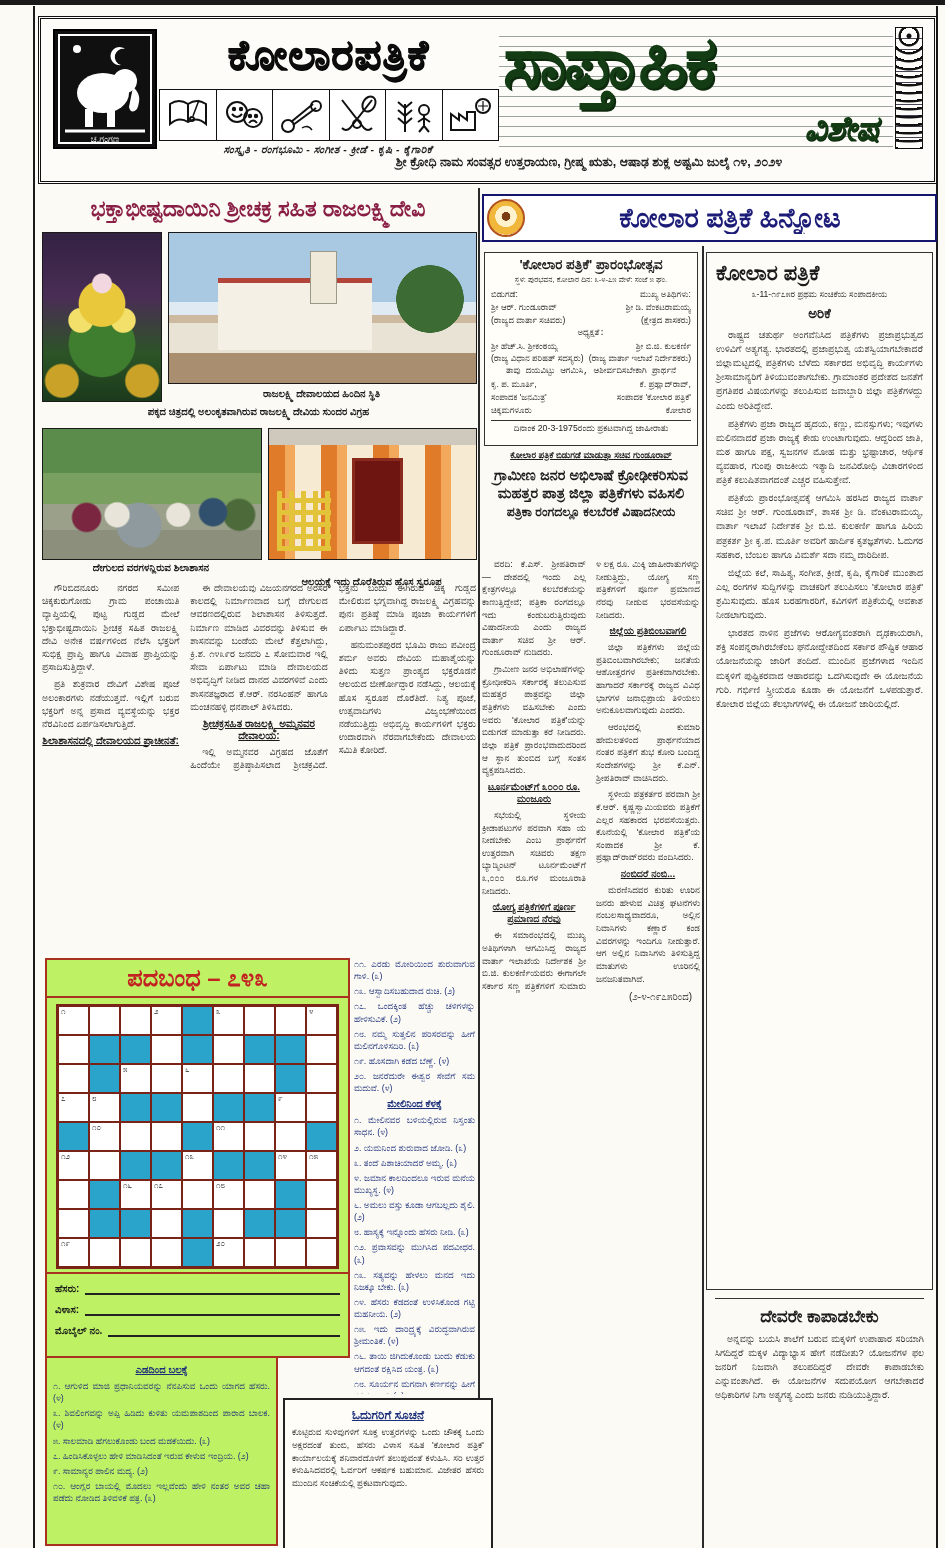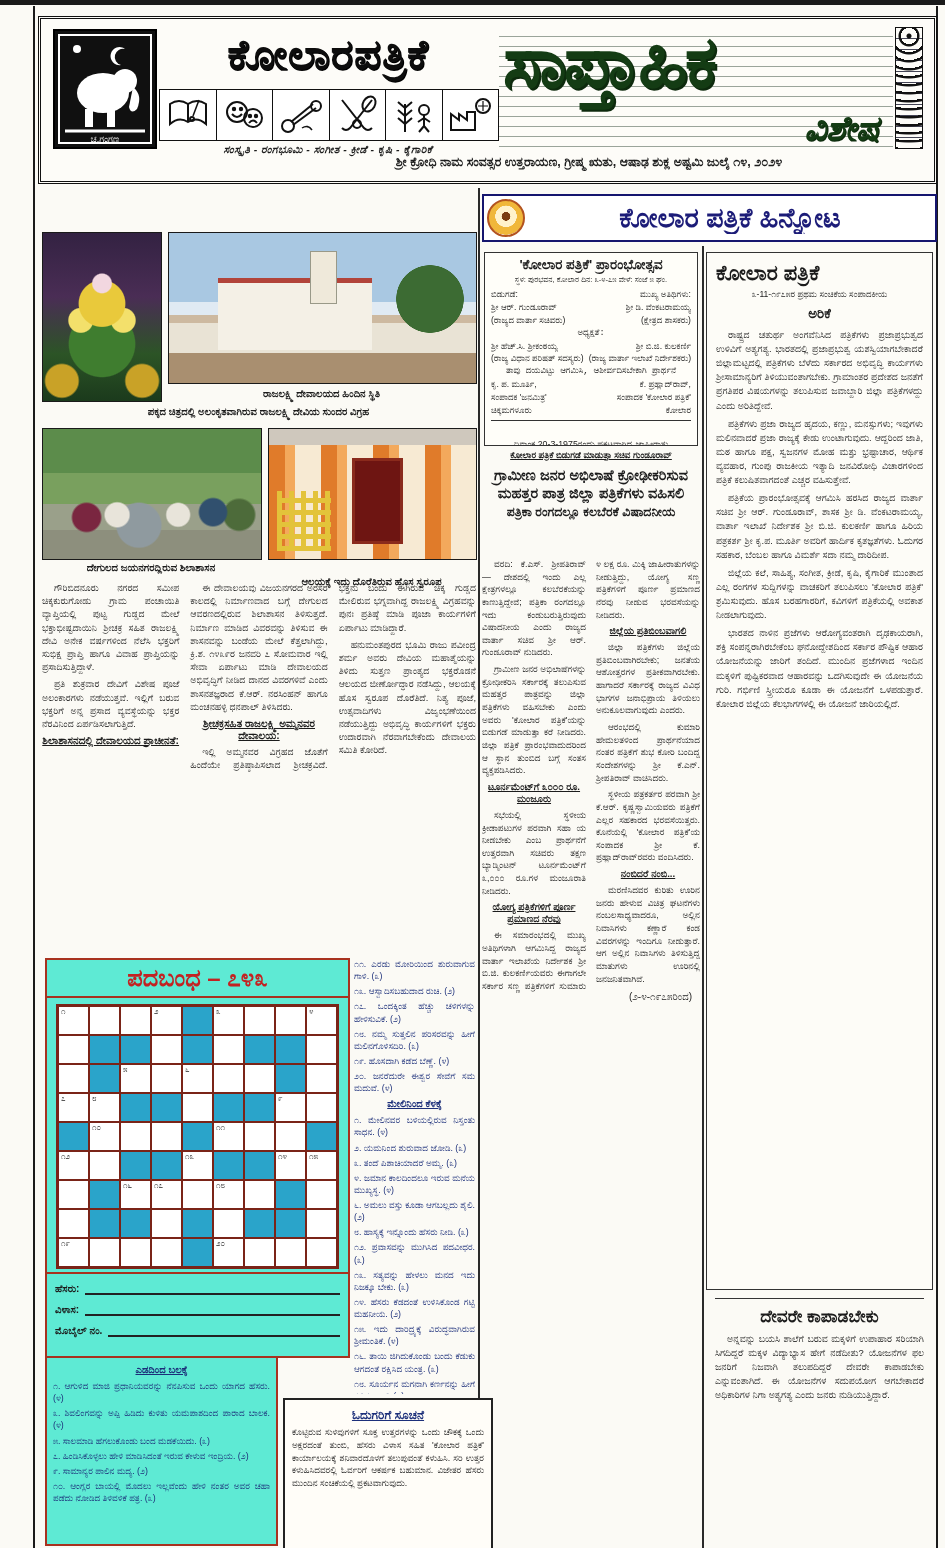--- a/index.html
+++ b/index.html
@@ -36,21 +36,21 @@
   
   .headline-left{left:40px;top:190px;width:436px;height:38px;text-align:center;font-size:22px;
      font-weight:900;color:#8a1f45;white-space:nowrap;overflow:hidden;line-height:38px;}
   .photo{border:1.5px solid #1a1a1a;overflow:hidden;}
   .cap{font-size:10px;font-weight:bold;text-align:center;overflow:hidden;white-space:nowrap;}
   .body3{left:42px;top:582px;width:434px;height:372px;column-count:3;column-gap:11px;overflow:hidden;}
   .flow-p{font-size:9.3px;line-height:1.42;text-align:justify;margin:0 0 4px 0;text-indent:12px;}
   .flow-h{font-size:10.3px;font-weight:bold;text-align:center;text-decoration:underline;margin:4px 0;}
   .flow-sig{font-size:10px;font-weight:normal;text-align:right;margin:6px 8px 0 0;}
   
-  .xw-box{border:2px solid #a8321f;background:#5eead4;}
+  .xw-box{border:2px solid #a8321f;background:#bef264;}
   .xw-head{height:36px;line-height:36px;text-align:center;font-size:24px;font-weight:900;
            color:#c32222;border-bottom:2px solid #a8321f;overflow:hidden;}
   #xw-grid{display:grid;grid-template-columns:repeat(9,31px);width:279px;margin:6px auto;
            border:2px solid #7a2418;}
   .xw-cell{box-sizing:border-box;width:31px;height:29px;border:1px solid #7a2418;background:#fff;position:relative;}
   .xw-cell.b{background:#2aa4ca;}
   .xw-num{position:absolute;top:0;left:2px;font-size:8px;color:#222;}
   .clue{font-size:8.8px;line-height:1.38;color:#1c2f7a;text-align:justify;margin-bottom:3px;}
   .clue-head{font-size:10px;font-weight:bold;color:#1c2f7a;text-decoration:underline;text-align:center;margin:4px 0;}
   .form-row{display:flex;align-items:flex-end;margin:7px 8px;font-size:10px;font-weight:bold;}
@@ -64,21 +64,21 @@
         border:2px solid #b3531f;
         background:radial-gradient(circle at 50% 45%,#7a3c12 0 17%,#fff2cc 18% 42%,#f0b73a 43% 72%,#fff 73% 100%);}
   .hin-title{flex:1;text-align:center;font-size:27px;font-weight:900;color:#1c1c78;white-space:nowrap;overflow:hidden;}
   .event-box{left:484px;top:252px;width:214px;height:194px;border:1.5px solid #333;padding:4px 6px;
              box-sizing:border-box;overflow:hidden;background:#fffef9;}
   .ev-title{text-align:center;font-size:13.5px;font-weight:900;margin-bottom:2px;}
   .ev-venue{text-align:center;font-size:7.6px;margin-bottom:3px;}
   .ev-row{display:flex;justify-content:space-between;font-size:8.6px;line-height:1.5;}
   .ev-row span{white-space:nowrap;overflow:hidden;}
   .ev-line{text-align:center;font-size:8.6px;line-height:1.5;font-family:Liberation Mono, monospace;}
-  .ev-foot{border-top:1.5px solid #333;margin-top:3px;padding-top:18px;text-align:center;font-size:8.8px;}
+  .ev-foot{border-top:1.5px solid #333;margin-top:3px;padding-top:2px;text-align:center;font-size:8.8px;}
   .release-cap{left:484px;top:450px;width:214px;height:14px;text-align:center;font-size:8.8px;
                font-weight:bold;text-decoration:underline;white-space:nowrap;overflow:hidden;}
   .deck{left:482px;top:466px;width:218px;height:88px;text-align:center;overflow:hidden;}
   .deck-l1{font-size:14.5px;font-weight:900;line-height:1.25;}
   .deck-l3{font-size:12.5px;font-weight:900;line-height:1.3;margin-top:2px;}
   .body2{left:482px;top:558px;width:218px;height:988px;column-count:2;column-gap:10px;overflow:hidden;}
   .body2 .flow-p{font-size:8.9px;}
   .body2 .flow-h{font-size:9.6px;}
   
   .arike-box{left:706px;top:252px;width:227px;height:1038px;border:1.5px solid #333;
@@ -175,20 +175,21 @@
       <span class="green-big">ಸಾಪ್ತಾಹಿಕ</span>
       <span class="green-small">ವಿಶೇಷ</span>
     </div>
     <div class="abs ornament"></div>
     <div class="abs dateline">ಶ್ರೀ ಕ್ರೋಧಿ ನಾಮ ಸಂವತ್ಸರ ಉತ್ತರಾಯಣ, ಗ್ರೀಷ್ಮ ಋತು, ಆಷಾಢ ಶುಕ್ಲ ಅಷ್ಟಮಿ ಜುಲೈ ೧೪, ೨೦೨೪</div>
   </div>
 
   <div class="abs vline" style="left:478px;top:188px;height:1360px;"></div>
   <div class="abs vline" style="left:702px;top:246px;height:1302px;"></div>
 
+  <div class="abs headline-left">ಭಕ್ತಾಭೀಷ್ಟದಾಯಿನಿ ಶ್ರೀಚಕ್ರ ಸಹಿತ ರಾಜಲಕ್ಷ್ಮಿದೇವಿ</div>
 
   <div class="abs photo" style="left:42px;top:232px;width:118px;height:168px;
        background:
          radial-gradient(circle at 50% 30%, #f2d7e0 0 7%, transparent 8%),
          radial-gradient(circle at 50% 42%, #e9c93b 0 20%, transparent 21%),
          radial-gradient(circle at 32% 52%, #f3e06b 0 10%, transparent 11%),
          radial-gradient(circle at 68% 52%, #f3e06b 0 10%, transparent 11%),
          radial-gradient(circle at 50% 66%, #3f7d2f 0 26%, transparent 27%),
          radial-gradient(circle at 16% 88%, #c9a227 0 9%, transparent 10%),
          radial-gradient(circle at 84% 88%, #c9a227 0 9%, transparent 10%),
@@ -218,21 +219,21 @@
   <div class="abs photo" style="left:268px;top:428px;width:207px;height:130px;
        background:
          linear-gradient(180deg,#cfc8bd 0 12%, transparent 12%),
          repeating-linear-gradient(90deg,#e07b2a 0 16px,#f3a95c 16px 26px,#f7ead3 26px 52px);">
        <span style="position:absolute;left:40%;top:22%;width:22%;height:62%;background:#6e1512;border:3px solid #8a2a1c;"></span>
        <span style="position:absolute;left:4%;bottom:6%;width:26%;height:46%;
              background:repeating-linear-gradient(0deg,#e3c33a 0 5px,transparent 5px 12px),
                         repeating-linear-gradient(90deg,#e3c33a 0 5px,transparent 5px 12px);"></span>
   </div>
 
-  <div class="abs cap" style="left:42px;top:562px;width:218px;height:15px;">ದೇಗುಲದ ಜಯನಗರದ್ಲಿರುವ ಶಿಲಾಶಾಸನ</div>
+  <div class="abs cap" style="left:42px;top:562px;width:218px;height:15px;">ದೇಗುಲದ ವರಗಳನ್ಲಿರುವ ಶಿಲಾಶಾಸನ</div>
   <div class="abs cap" style="left:268px;top:576px;width:207px;height:15px;">ಆಲಯಕ್ಕೆ ಇದು ದೊರೆತಿರುವ ಹೊಸ ಸ್ವರೂಪ</div>
 
   <div class="abs body3" id="left-flow">
       <div class="flow-p">ಗೌರಿಬಿದನೂರು ನಗರದ ಸಮೀಪ ಚಿಕ್ಕಕುರುಗೋಡು ಗ್ರಾಮ ಪಂಚಾಯಿತಿ ವ್ಯಾಪ್ತಿಯಲ್ಲಿ ಪುಟ್ಟ ಗುಡ್ಡದ ಮೇಲೆ ಭಕ್ತಾಭೀಷ್ಟದಾಯಿನಿ ಶ್ರೀಚಕ್ರ ಸಹಿತ ರಾಜಲಕ್ಷ್ಮಿ ದೇವಿ ಅನೇಕ ವರ್ಷಗಳಿಂದ ನೆಲೆಸಿ ಭಕ್ತರಿಗೆ ಸುಭಿಕ್ಷ ಪ್ರಾಪ್ತಿ ಹಾಗೂ ವಿವಾಹ ಪ್ರಾಪ್ತಿಯನ್ನು ಪ್ರಸಾದಿಸುತ್ತಿದ್ದಾಳೆ.</div>
       <div class="flow-p">ಪ್ರತಿ ಶುಕ್ರವಾರ ದೇವಿಗೆ ವಿಶೇಷ ಪೂಜೆ ಅಲಂಕಾರಗಳು ನಡೆಯುತ್ತವೆ. ಇಲ್ಲಿಗೆ ಬರುವ ಭಕ್ತರಿಗೆ ಅನ್ನ ಪ್ರಸಾದ ವ್ಯವಸ್ಥೆಯನ್ನು ಭಕ್ತರ ನೆರವಿನಿಂದ ಏರ್ಪಡಿಸಲಾಗುತ್ತಿದೆ.</div>
       <div class="flow-h">ಶಿಲಾಶಾಸನದಲ್ಲಿ ದೇವಾಲಯದ ಪ್ರಾಚೀನತೆ:</div>
       <div class="flow-p">ಈ ದೇವಾಲಯವು ವಿಜಯನಗರದ ಅರಸರ ಕಾಲದಲ್ಲಿ ನಿರ್ಮಾಣವಾದ ಬಗ್ಗೆ ದೇಗುಲದ ಆವರಣದಲ್ಲಿರುವ ಶಿಲಾಶಾಸನ ತಿಳಿಸುತ್ತದೆ. ನಿರ್ಮಾಣ ಮಾಡಿದ ವಿವರವನ್ನು ತಿಳಿಸುವ ಈ ಶಾಸನವನ್ನು ಬಂಡೆಯ ಮೇಲೆ ಕೆತ್ತಲಾಗಿದ್ದು, ಕ್ರಿ.ಶ. ೧೪೩೯ರ ಜನವರಿ ೭ ಸೋಮವಾರ ಇಲ್ಲಿ ಸೇವಾ ಏರ್ಪಾಟು ಮಾಡಿ ದೇವಾಲಯದ ಅಭಿವೃದ್ಧಿಗೆ ನೀಡಿದ ದಾನದ ವಿವರಗಳಿವೆ ಎಂದು ಶಾಸನತಜ್ಞರಾದ ಕೆ.ಆರ್. ನರಸಿಂಹನ್ ಹಾಗೂ ಮಂಚನಹಳ್ಳಿ ಧನಪಾಲ್ ತಿಳಿಸಿದರು.</div>
       <div class="flow-h">ಶ್ರೀಚಕ್ರಸಹಿತ ರಾಜಲಕ್ಷ್ಮಿ ಅಮ್ಮನವರ ದೇವಾಲಯ:</div>
       <div class="flow-p">ಇಲ್ಲಿ ಅಮ್ಮನವರ ವಿಗ್ರಹದ ಜೊತೆಗೆ ಹಿಂದೆಯೇ ಪ್ರತಿಷ್ಠಾಪಿಸಲಾದ ಶ್ರೀಚಕ್ರವಿದೆ. ಭಕ್ತನು ಬಂದು ಈಗಿರುವ ಚಿಕ್ಕ ಗುಡ್ಡದ ಮೇಲಿರುವ ಭಗ್ನವಾಗಿದ್ದ ರಾಜಲಕ್ಷ್ಮಿ ವಿಗ್ರಹವನ್ನು ಪುನಃ ಪ್ರತಿಷ್ಠೆ ಮಾಡಿ ಪೂಜಾ ಕಾರ್ಯಗಳಿಗೆ ಏರ್ಪಾಟು ಮಾಡಿದ್ದಾರೆ.</div>
       <div class="flow-p">ಹನುಮಂತಪುರದ ಭೂಮಿ ರಾಜು ಪವೀಂದ್ರ ಶರ್ಮ ಅವರು ದೇವಿಯ ಮಹಾತ್ಮೆಯನ್ನು ತಿಳಿದು ಸುತ್ತಣ ಪ್ರಾಂತ್ಯದ ಭಕ್ತರೊಡನೆ ಆಲಯದ ಜೀರ್ಣೋದ್ಧಾರ ನಡೆಸಿದ್ದು, ಆಲಯಕ್ಕೆ ಹೊಸ ಸ್ವರೂಪ ದೊರೆತಿದೆ. ನಿತ್ಯ ಪೂಜೆ, ಉತ್ಸವಾದಿಗಳು ವಿಜೃಂಭಣೆಯಿಂದ ನಡೆಯುತ್ತಿದ್ದು ಅಭಿವೃದ್ಧಿ ಕಾರ್ಯಗಳಿಗೆ ಭಕ್ತರು ಉದಾರವಾಗಿ ನೆರವಾಗಬೇಕೆಂದು ದೇವಾಲಯ ಸಮಿತಿ ಕೋರಿದೆ.</div>

